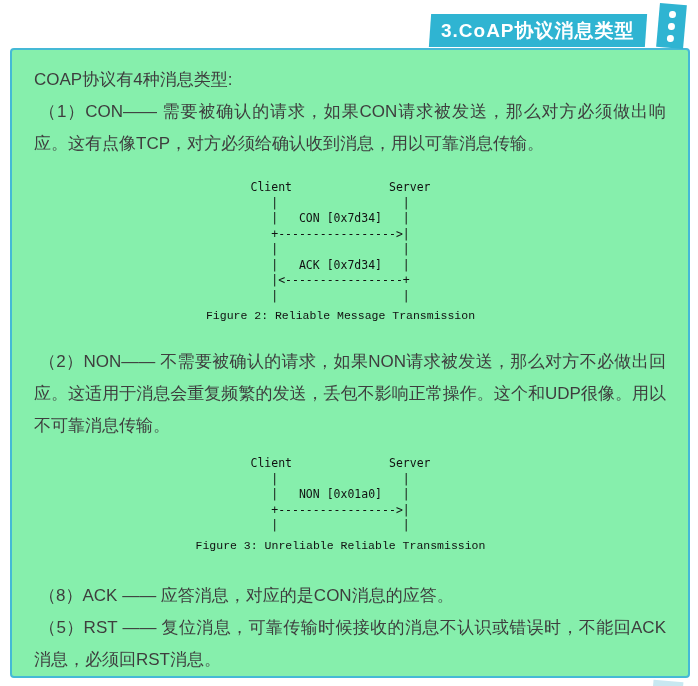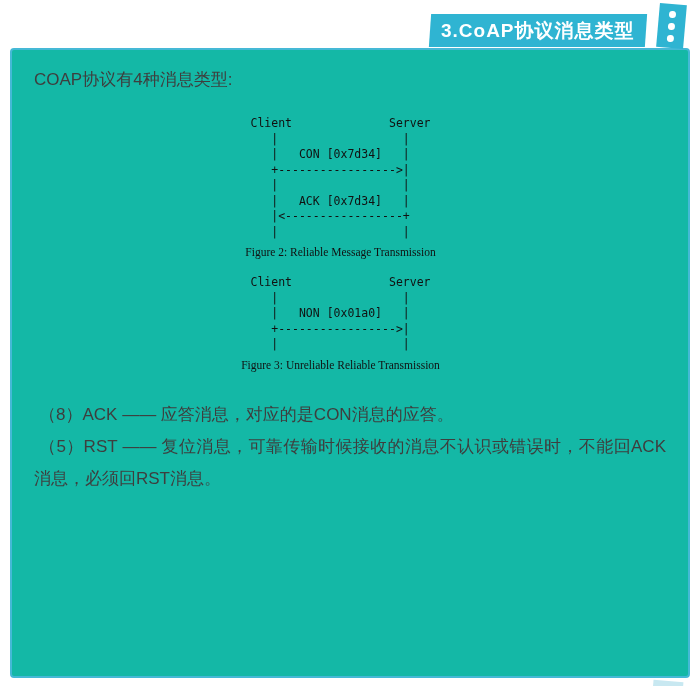--- a/index.html
+++ b/index.html
@@ -64,21 +64,21 @@
     background: #ffffff;
   }
 
   
   .content-box {
     position: absolute;
     left: 10px;
     top: 48px;
     width: 680px;
     height: 630px;
-    background: #14b8a6;
+    background: #86efac;
     border: 2px solid var(--border);
     border-radius: 4px;
     padding: 14px 22px 8px 22px;
     z-index: 1;
     overflow: hidden;
   }
 
   .content-box p {
     margin: 0;
     font-size: 17px;
@@ -103,21 +103,21 @@
     text-align: left;
     margin: 0;
     font-family: "DejaVu Sans Mono", "Liberation Mono", monospace;
     font-size: 11.5px;
     line-height: 15.5px;
     color: var(--mono_text);
     white-space: pre;
   }
   figure figcaption {
     margin-top: 4px;
-    font-family: Liberation Serif, serif;
+    font-family: Liberation Mono, monospace;
     font-size: 11.5px;
     line-height: 16px;
     color: var(--mono_text);
   }
 
   
   .bottom-decoration {
     position: absolute;
     left: 653px;
     top: 681px;
@@ -140,33 +140,35 @@
   <div class="dots-bar">
     <span class="dot"></span>
     <span class="dot"></span>
     <span class="dot"></span>
   </div>
 
   <div class="content-box">
 
     <p>COAP协议有4种消息类型:</p>
 
+    <p class="numbered">（1）CON—— 需要被确认的请求，如果CON请求被发送，那么对方必须做出响应。这有点像TCP，对方必须给确认收到消息，用以可靠消息传输。</p>
 
     <figure class="fig-reliable">
       <pre>Client              Server
    |                  |
    |   CON [0x7d34]   |
    +-----------------&gt;|
    |                  |
    |   ACK [0x7d34]   |
    |&lt;-----------------+
    |                  |</pre>
       <figcaption>Figure 2: Reliable Message Transmission</figcaption>
     </figure>
 
+    <p class="numbered p-non">（2）NON—— 不需要被确认的请求，如果NON请求被发送，那么对方不必做出回应。这适用于消息会重复频繁的发送，丢包不影响正常操作。这个和UDP很像。用以不可靠消息传输。</p>
 
     <figure class="fig-unreliable">
       <pre>Client              Server
    |                  |
    |   NON [0x01a0]   |
    +-----------------&gt;|
    |                  |</pre>
       <figcaption>Figure 3: Unreliable Reliable Transmission</figcaption>
     </figure>
 

